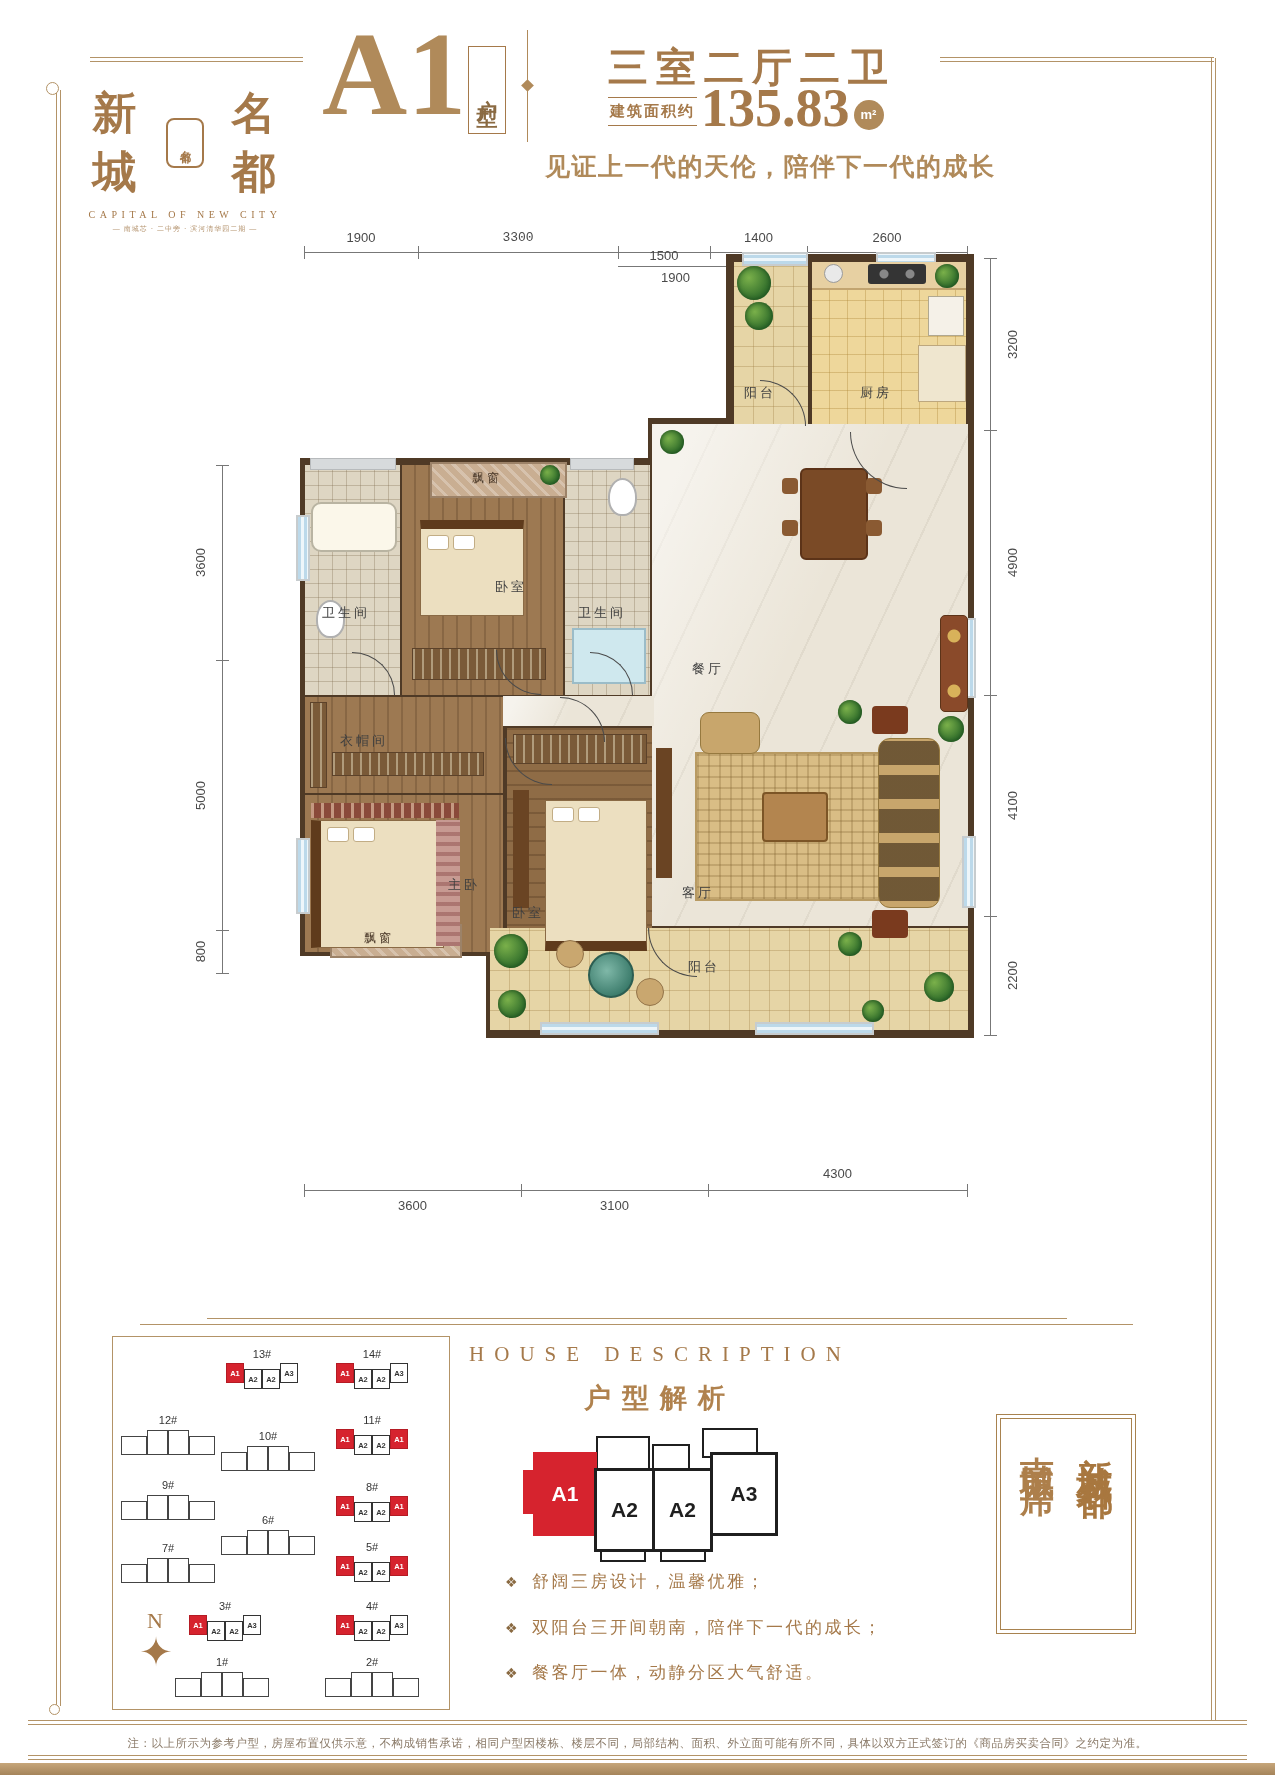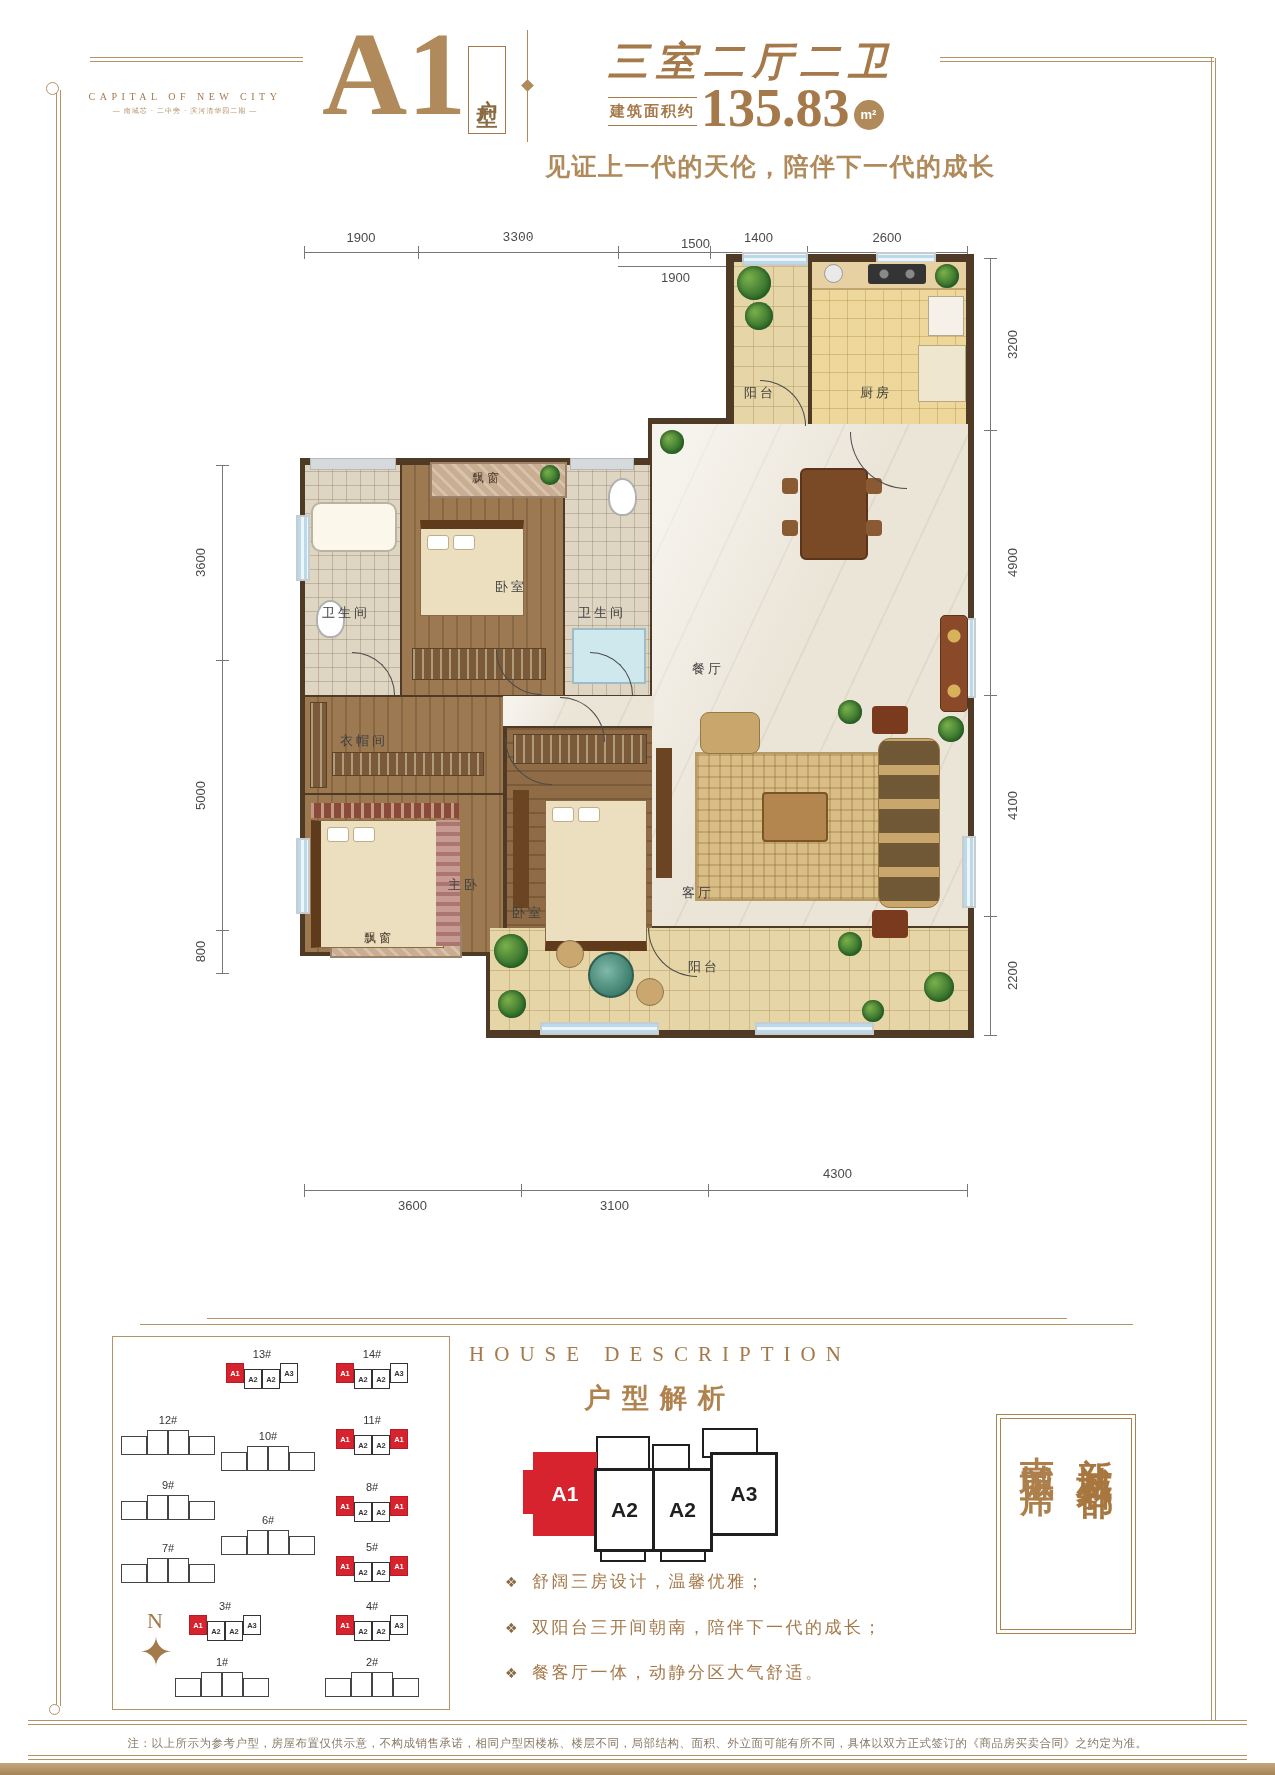--- a/index.html
+++ b/index.html
@@ -99,49 +99,56 @@
 <div id="page">
 
   <div class="abs dline" style="left:90px;top:57px;width:213px;"></div>
   <div class="abs dline" style="left:940px;top:57px;width:274px;"></div>
   <div class="abs vline" style="left:56px;top:90px;height:1616px;"></div>
   <div class="abs vline" style="left:1211px;top:58px;height:1662px;"></div>
   <div class="abs fcirc" style="left:46px;top:82px;width:11px;height:11px;"></div>
   <div class="abs fcirc" style="left:49px;top:1704px;width:9px;height:9px;"></div>
 
   <div class="abs" style="left:70px;top:84px;width:230px;text-align:center;">
+    <div class="brandrow">
+      <span class="brandchar">新城</span>
+      <span class="seal">
+        <span class="sealin">名都</span>
+      </span>
+      <span class="brandchar">名都</span>
+    </div>
     <div class="logo-en">CAPITAL OF NEW CITY</div>
     <div class="logo-sub">— 南城芯 · 二中旁 · 滨河清华园二期 —</div>
   </div>
 
   <div class="abs a1big" style="left:322px;top:16px;">A1</div>
   <div class="abs hxbox" style="left:468px;top:46px;">
     <span>户型</span>
   </div>
   <div class="abs hdivider" style="left:527px;top:30px;height:112px;"></div>
   <div class="abs hdiamond" style="left:523px;top:81px;"></div>
 
-  <div class="abs roomtitle" style="left:608px;top:34px;font-style:italic;">三室二厅二卫</div>
+  <div class="abs roomtitle" style="left:608px;top:40px;">三室二厅二卫</div>
   <div class="abs arearow" style="left:608px;top:86px;">
     <span class="areapre">建筑面积约</span>
     <span class="areaval">135.83</span>
     <span class="areaunit">m²</span>
   </div>
   <div class="abs slogan" style="left:545px;top:150px;">见证上一代的天伦，陪伴下一代的成长</div>
 
   <div class="dimline-h" style="left:304px;top:252px;width:663px;"></div>
   <div class="tick-v" style="left:304px;top:246px;"></div>
   <div class="tick-v" style="left:418px;top:246px;"></div>
   <div class="tick-v" style="left:618px;top:246px;"></div>
   <div class="tick-v" style="left:710px;top:246px;"></div>
   <div class="tick-v" style="left:807px;top:246px;"></div>
   <div class="tick-v" style="left:967px;top:246px;"></div>
   <div class="dimlab" style="left:304px;top:230px;width:114px;">1900</div>
   <div class="dimlab" style="left:418px;top:230px;width:200px;font-family:Liberation Mono, monospace;">3300</div>
-  <div class="dimlab" style="left:618px;top:236px;width:92px;text-align:right;">1500</div>
+  <div class="dimlab" style="left:618px;top:248px;width:92px;">1500</div>
   <div class="dimlab" style="left:710px;top:230px;width:97px;">1400</div>
   <div class="dimlab" style="left:807px;top:230px;width:160px;">2600</div>
   <div class="dimline-h" style="left:618px;top:266px;width:115px;"></div>
   <div class="tick-v" style="left:733px;top:260px;"></div>
   <div class="dimlab" style="left:618px;top:270px;width:115px;">1900</div>
 
   <div class="dimline-v" style="left:222px;top:465px;height:508px;"></div>
   <div class="tick-h" style="left:216px;top:465px;"></div>
   <div class="tick-h" style="left:216px;top:660px;"></div>
   <div class="tick-h" style="left:216px;top:930px;"></div>

